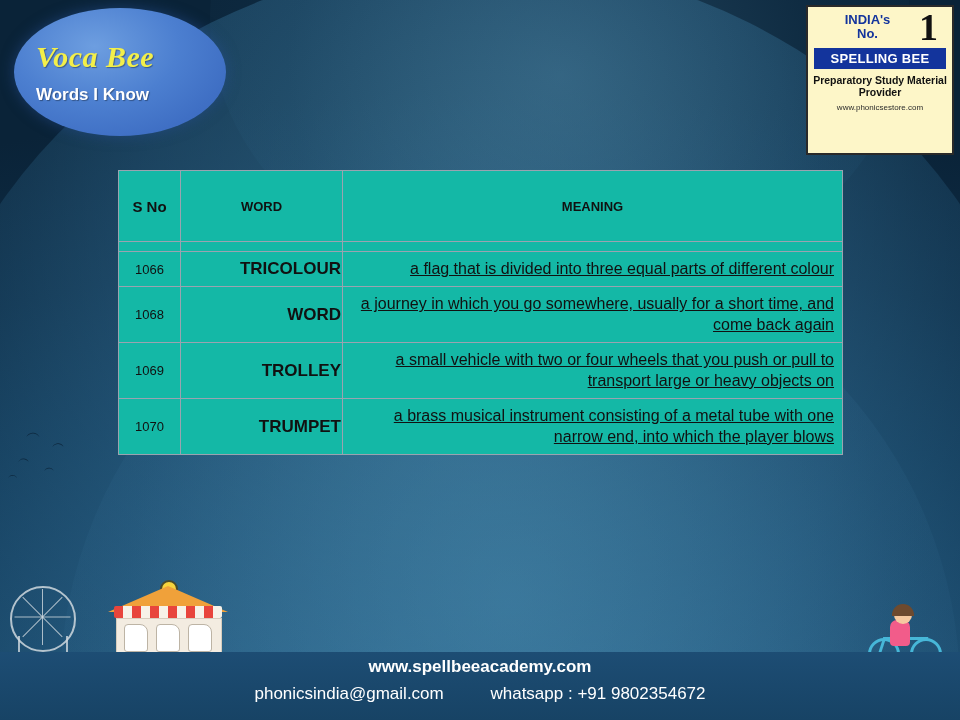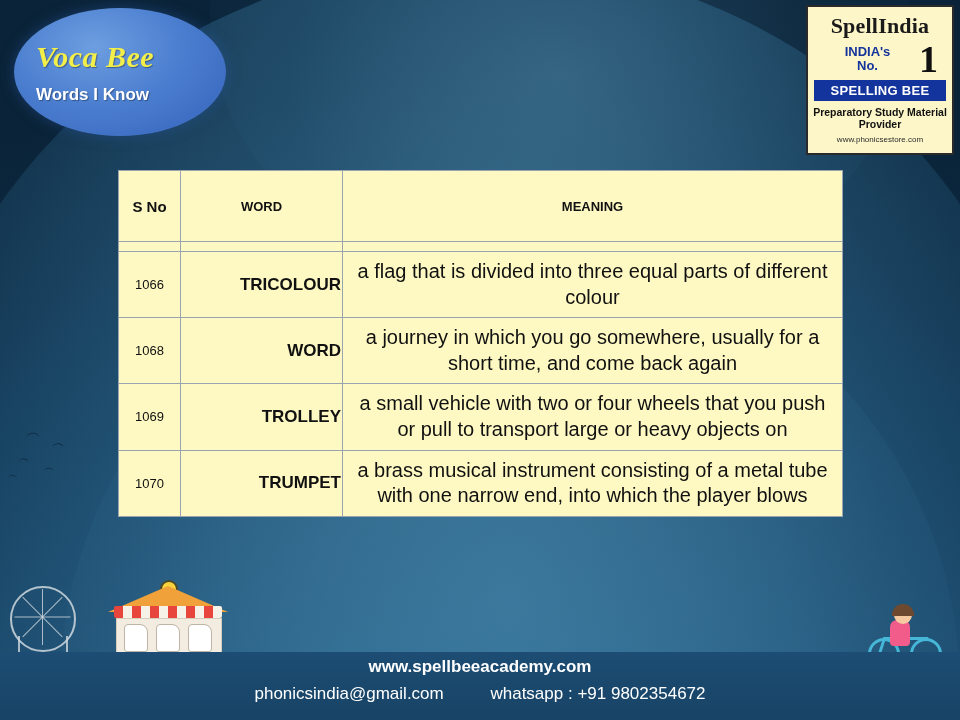--- a/index.html
+++ b/index.html
@@ -156,21 +156,21 @@
     width: 724px;
   }
   table.vocab {
     border-collapse: collapse;
     width: 100%;
     background: #eef1f7;
     table-layout: fixed;
   }
   table.vocab th, table.vocab td {
     border: 1px solid #9aa3b0;
-    background: #fef9c3;
+    background: #14b8a6;
     color: #111;
   }
   .head-row th {
     height: 68px;
     font-size: 13px;
     font-weight: bold;
     text-align: center;
     vertical-align: middle;
   }
   .head-row th.sno { font-size: 15px; }
@@ -192,25 +192,26 @@
     font-size: 13px;
     vertical-align: middle;
   }
   td.word {
     text-align: right;
     font-size: 17px;
     font-weight: bold;
     vertical-align: middle;
   }
   td.meaning {
-    text-align: center;
-    font-size: 20px;
+    text-align: right;
+    font-size: 16px;
     line-height: 1.28;
     padding: 7px 8px;
     vertical-align: middle;
+    text-decoration: underline;
   }
 
   
   .footer {
     position: absolute;
     left: 0;
     bottom: 0;
     width: 960px;
     height: 68px;
     background: #1c4b71;
@@ -404,21 +405,20 @@
   <div class="bird b2">︵</div>
   <div class="bird b3">︵</div>
   <div class="bird b4">︵</div>
   <div class="bird b5">︵</div>
 
   <div class="voca-badge"></div>
   <div class="voca-title">Voca Bee</div>
   <div class="voca-sub">Words I Know</div>
 
   <div class="spell-logo">
-    <div class="spell-name">SpellIndia</div>
     <div class="spell-row">
       <div class="spell-indias">
         <div>INDIA's</div>
         <div>No.</div>
       </div>
       <div class="spell-one">1</div>
     </div>
     <div class="spell-bee-bar">SPELLING BEE</div>
     <div class="spell-prep">
       <div>Preparatory Study Material</div>

